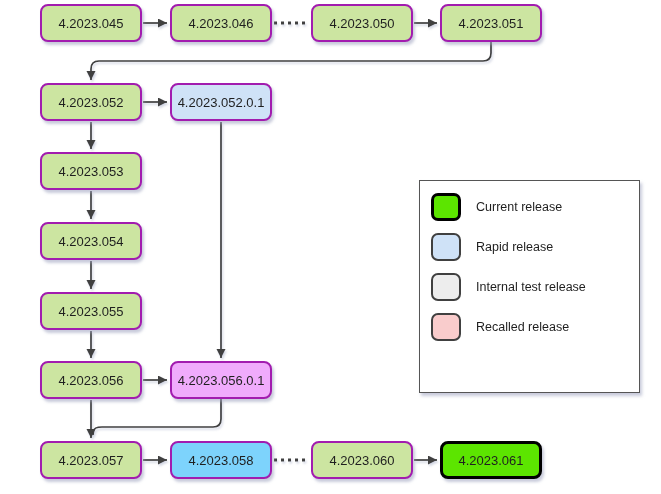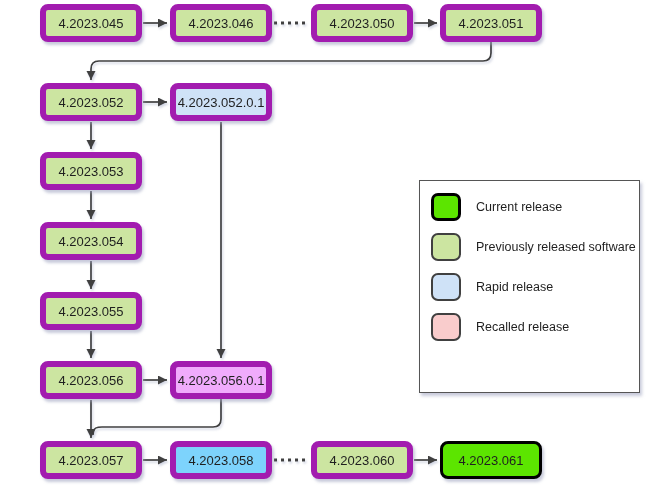--- a/index.html
+++ b/index.html
@@ -3,21 +3,21 @@
 <meta charset="utf-8">
 <style>
   html,body{margin:0;padding:0;background:#ffffff;}
   #stage{
     position:relative;width:661px;height:494px;background:#ffffff;overflow:hidden;
     font-family:"Liberation Sans","DejaVu Sans",sans-serif;
   }
   #edge-layer{position:absolute;left:0;top:0;width:661px;height:494px;}
   .node{
     position:absolute;width:102px;height:38px;box-sizing:border-box;
-    border:6px solid #a21caf;border-radius:8px;
+    border:2px solid #a21caf;border-radius:8px;
     display:flex;align-items:center;justify-content:center;
     font-size:13px;color:#1f1f1f;white-space:nowrap;
     box-shadow:2px 3px 3px rgba(154,160,190,0.55);
     background:#cce5a1;z-index:2;
   }
   .node.current{border:3px solid #000000;}
   .edge{fill:none;stroke:#3f3f3f;stroke-width:1.7;}
   .edge.dotted{stroke-width:3;stroke-dasharray:3,4;}
   #legend{
     position:absolute;left:419px;top:180px;width:221px;height:213px;box-sizing:border-box;
@@ -114,25 +114,25 @@
         <span>4.2023.061</span>
       </div>
     </div>
 
   <div id="legend">
       <div class="legend-item">
         <span class="legend-swatch current" style="background: rgb(92, 229, 0);"></span>
         <span class="legend-label">Current release</span>
       </div>
       <div class="legend-item">
-        <span class="legend-swatch" style="background: rgb(204, 229, 161);"></span>
-        <span class="legend-label">Previously released software</span>
+        <span class="legend-swatch" style="background: rgb(207, 226, 247);"></span>
+        <span class="legend-label">Rapid release</span>
       </div>
       <div class="legend-item">
-        <span class="legend-swatch" style="background: rgb(207, 226, 247);"></span>
-        <span class="legend-label">Rapid release</span>
+        <span class="legend-swatch" style="background: rgb(237, 237, 237);"></span>
+        <span class="legend-label">Internal test release</span>
       </div>
       <div class="legend-item">
         <span class="legend-swatch" style="background: rgb(249, 204, 204);"></span>
         <span class="legend-label">Recalled release</span>
       </div>
     </div>
 </div>
 
 </body></html>

